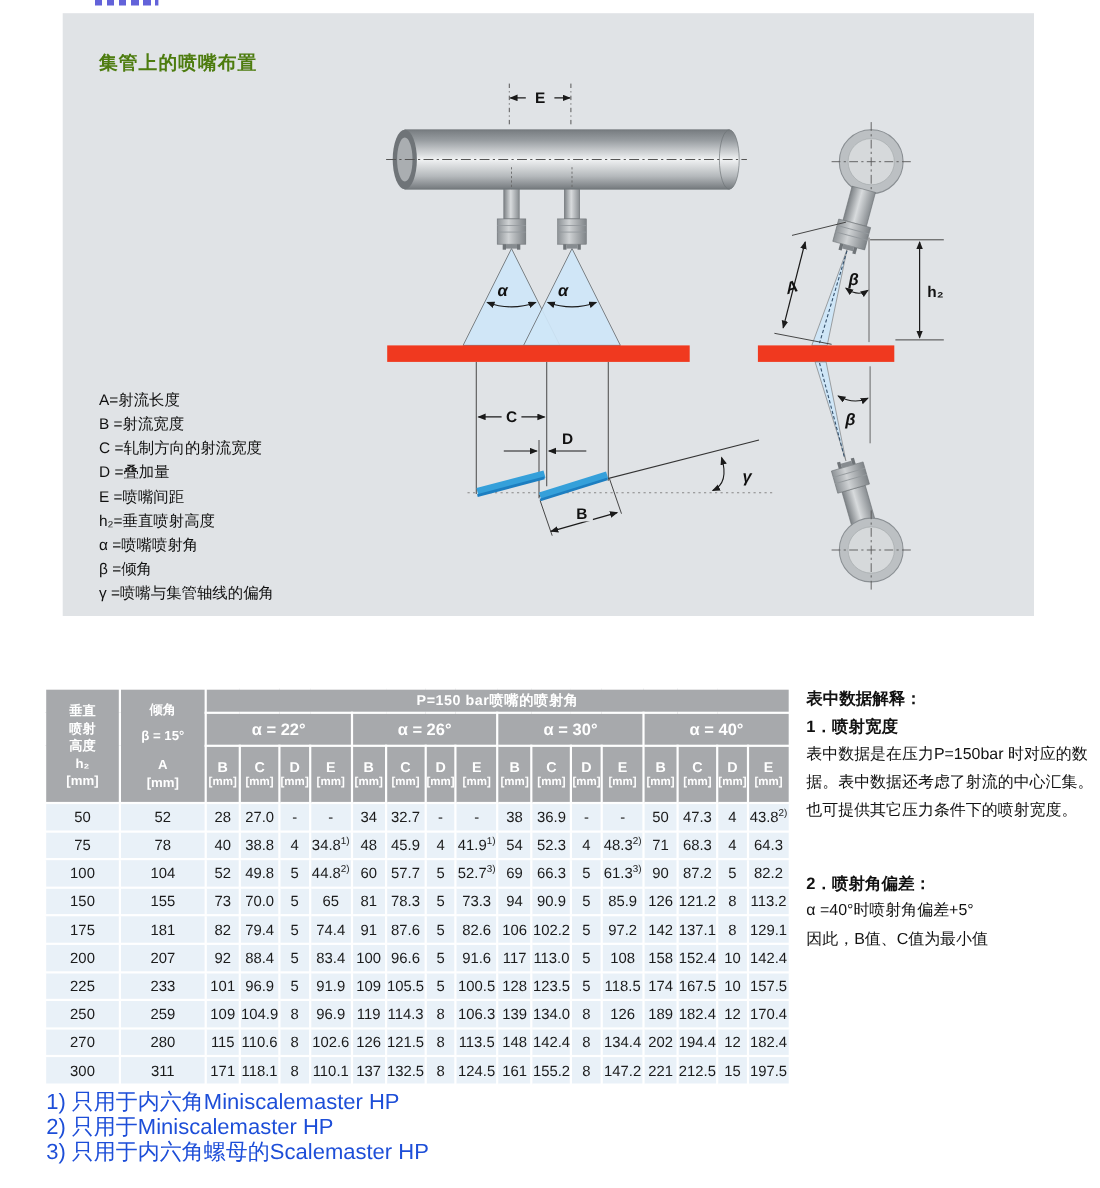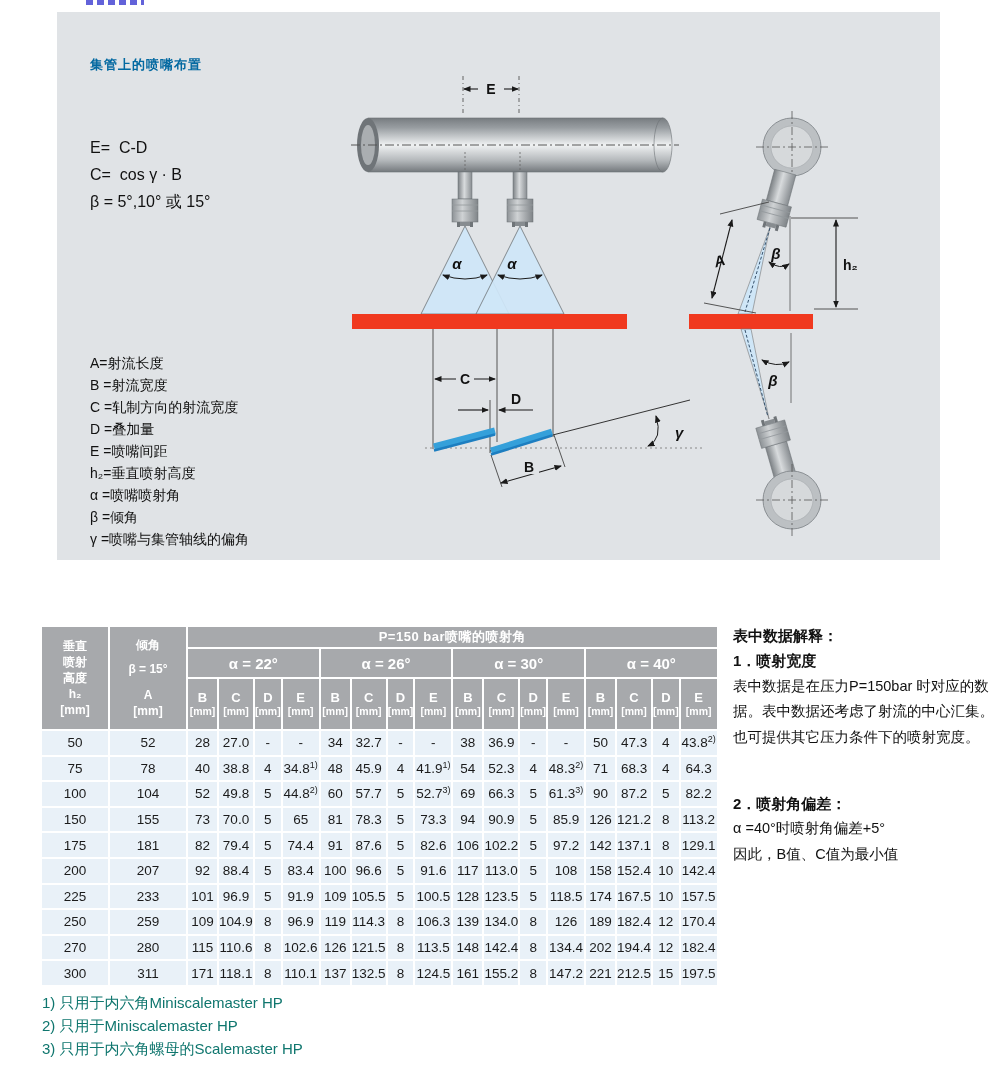--- a/index.html
+++ b/index.html
@@ -3,22 +3,22 @@
 <meta charset="utf-8">
 <style>
   html,body { margin:0; padding:0; background:#fff; }
   .page { position:relative; width:1000px; height:1080px; background:#fff; overflow:hidden;
           font-family:"Liberation Sans", sans-serif; }
 
   .artifact { position:absolute; left:86px; top:0; width:58px; height:5px;
               background:repeating-linear-gradient(90deg,#3b3bd0 0 7px, transparent 7px 11px); opacity:.8; }
 
   .panel { position:absolute; left:57px; top:12px; width:883px; height:548px; background:#e0e3e6; }
-  .panel-title { position:absolute; left:33px; top:44px; font-size:13px; font-weight:bold;
-                 color:#0369a1; letter-spacing:1px; }
+  .panel-title { position:absolute; left:33px; top:34px; font-size:17px; font-weight:bold;
+                 color:#4d7c0f; letter-spacing:1px; }
   .formulas { position:absolute; left:33px; top:122px; }
   .formulas div { font-size:16px; color:#111; line-height:27px; white-space:pre; }
   .legend { position:absolute; left:33px; top:340px; }
   .legend div { font-size:14px; color:#111; line-height:22px; white-space:pre; }
   .diagram-svg { position:absolute; left:0; top:0; }
 
   .data-table { position:absolute; left:40px; top:625px; border-collapse:collapse; table-layout:fixed; }
   .data-table th, .data-table td { border:2px solid #fff; padding:0; text-align:center; vertical-align:middle; }
   .data-table thead th { background:#a7a9ac; color:#fff; font-weight:bold; }
   .data-table th.span-title { font-size:13px; height:20px; letter-spacing:.5px; }
@@ -33,21 +33,21 @@
   .data-table tbody td sup { font-size:9px; vertical-align:super; line-height:0; }
 
   .notes { position:absolute; left:733px; top:624px; width:268px; color:#111; }
   .notes .notes-title { font-size:15px; font-weight:bold; line-height:1.6; }
   .notes .sec1-title { font-size:15px; font-weight:bold; line-height:1.7; }
   .notes .sec-body { font-size:14.5px; line-height:1.78; }
   .notes .sec2-title { font-size:15px; font-weight:bold; line-height:1.7; margin-top:40px; }
   .notes .notes-lines div { font-size:14.5px; line-height:1.75; }
 
   .footnotes { position:absolute; left:42px; top:991px; }
-  .footnotes div { font-size:15px; color:#0f766e; line-height:23px; }
+  .footnotes div { font-size:20px; color:#1d4ed8; line-height:23px; }
 
   text { font-family:"Liberation Sans", sans-serif; fill:#111; }
   .dim-lbl { font-size:14px; font-weight:bold; }
   .greek { font-size:15px; font-weight:bold; font-style:italic; }
 </style>
 </head>
 <body>
 
 <div class="page">
 
@@ -232,25 +232,20 @@
       </g>
       <g>
         <circle cx="735" cy="488" r="29" fill="#bcc0c3" stroke="#8a8f93" stroke-width="1"></circle>
         <circle cx="735" cy="488" r="21" fill="#d6d9db" stroke="#9ea3a6" stroke-width="0.5"></circle>
         <line x1="699" y1="488" x2="771" y2="488" stroke="#555" stroke-width="0.8" stroke-dasharray="8 3 2 3"></line>
         <line x1="735" y1="452" x2="735" y2="524" stroke="#555" stroke-width="0.8" stroke-dasharray="8 3 2 3"></line>
       </g>
     </svg>
 
     <div class="panel-title">集管上的喷嘴布置</div>
-    <div class="formulas">
-        <div>E=  C-D</div>
-        <div>C=  cos γ · B</div>
-        <div>β = 5°,10° 或 15°</div>
-      </div>
     <div class="legend">
         <div>A=射流长度</div>
         <div>B =射流宽度</div>
         <div>C =轧制方向的射流宽度</div>
         <div>D =叠加量</div>
         <div>E =喷嘴间距</div>
         <div>h₂=垂直喷射高度</div>
         <div>α =喷嘴喷射角</div>
         <div>β =倾角</div>
         <div>γ =喷嘴与集管轴线的偏角</div>

